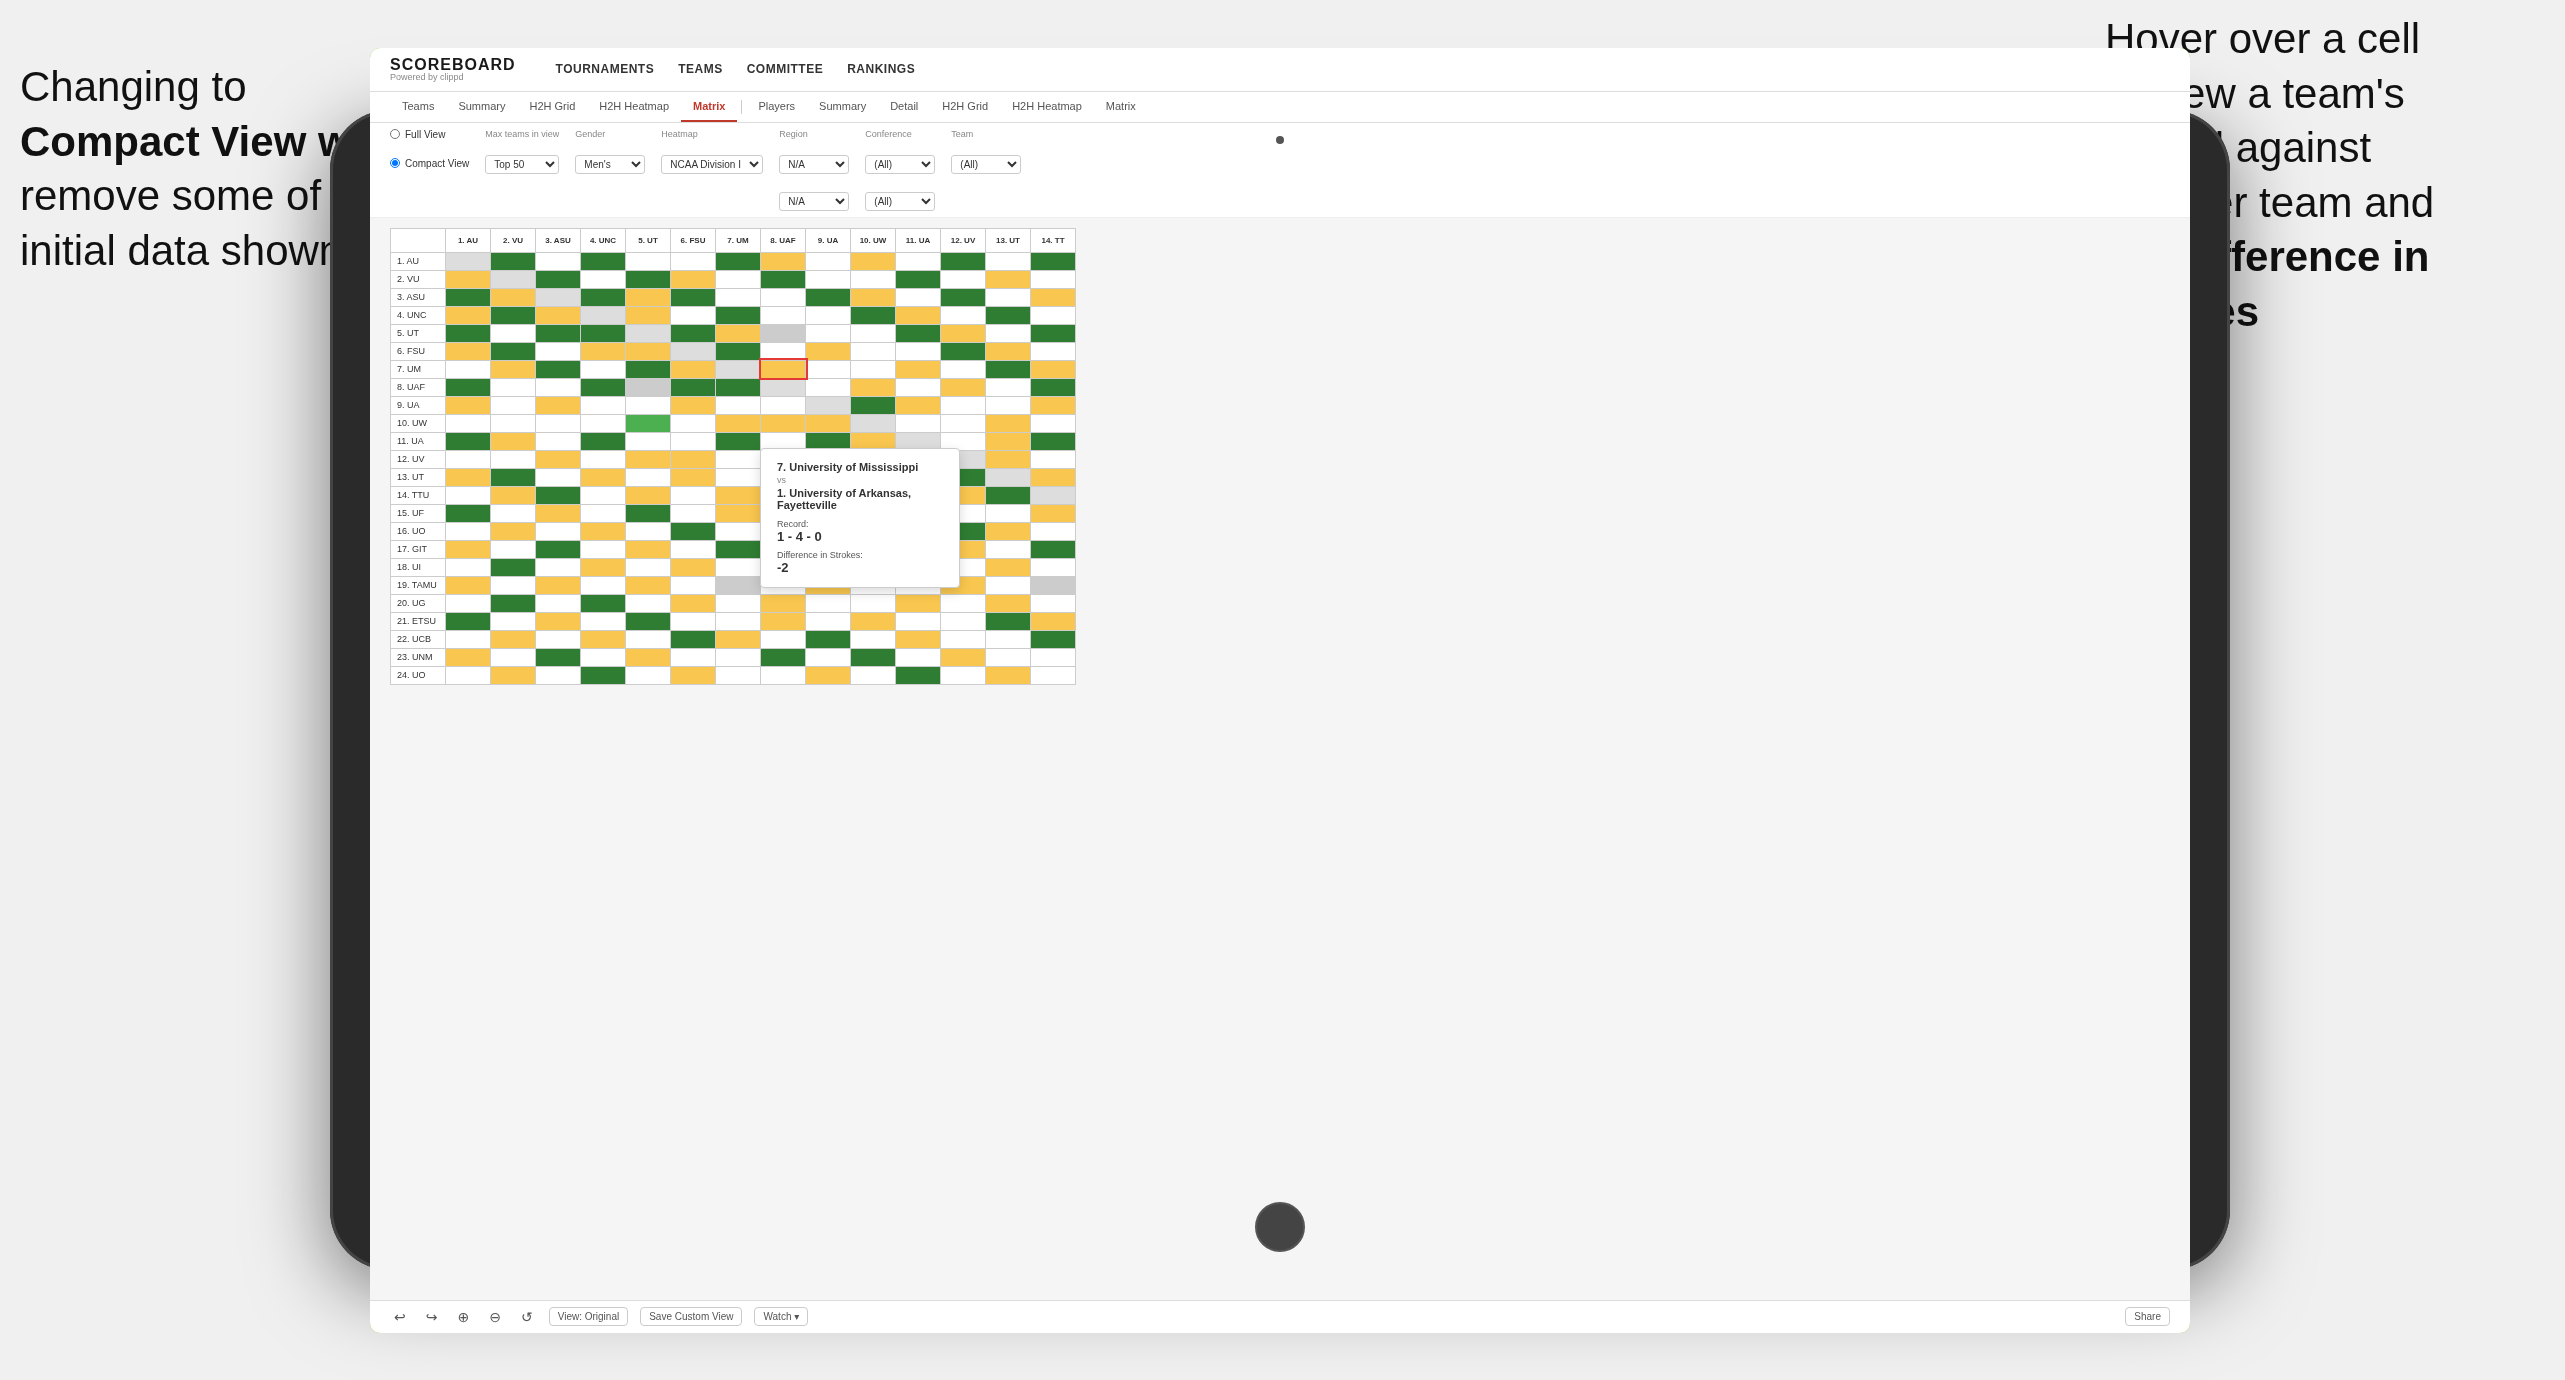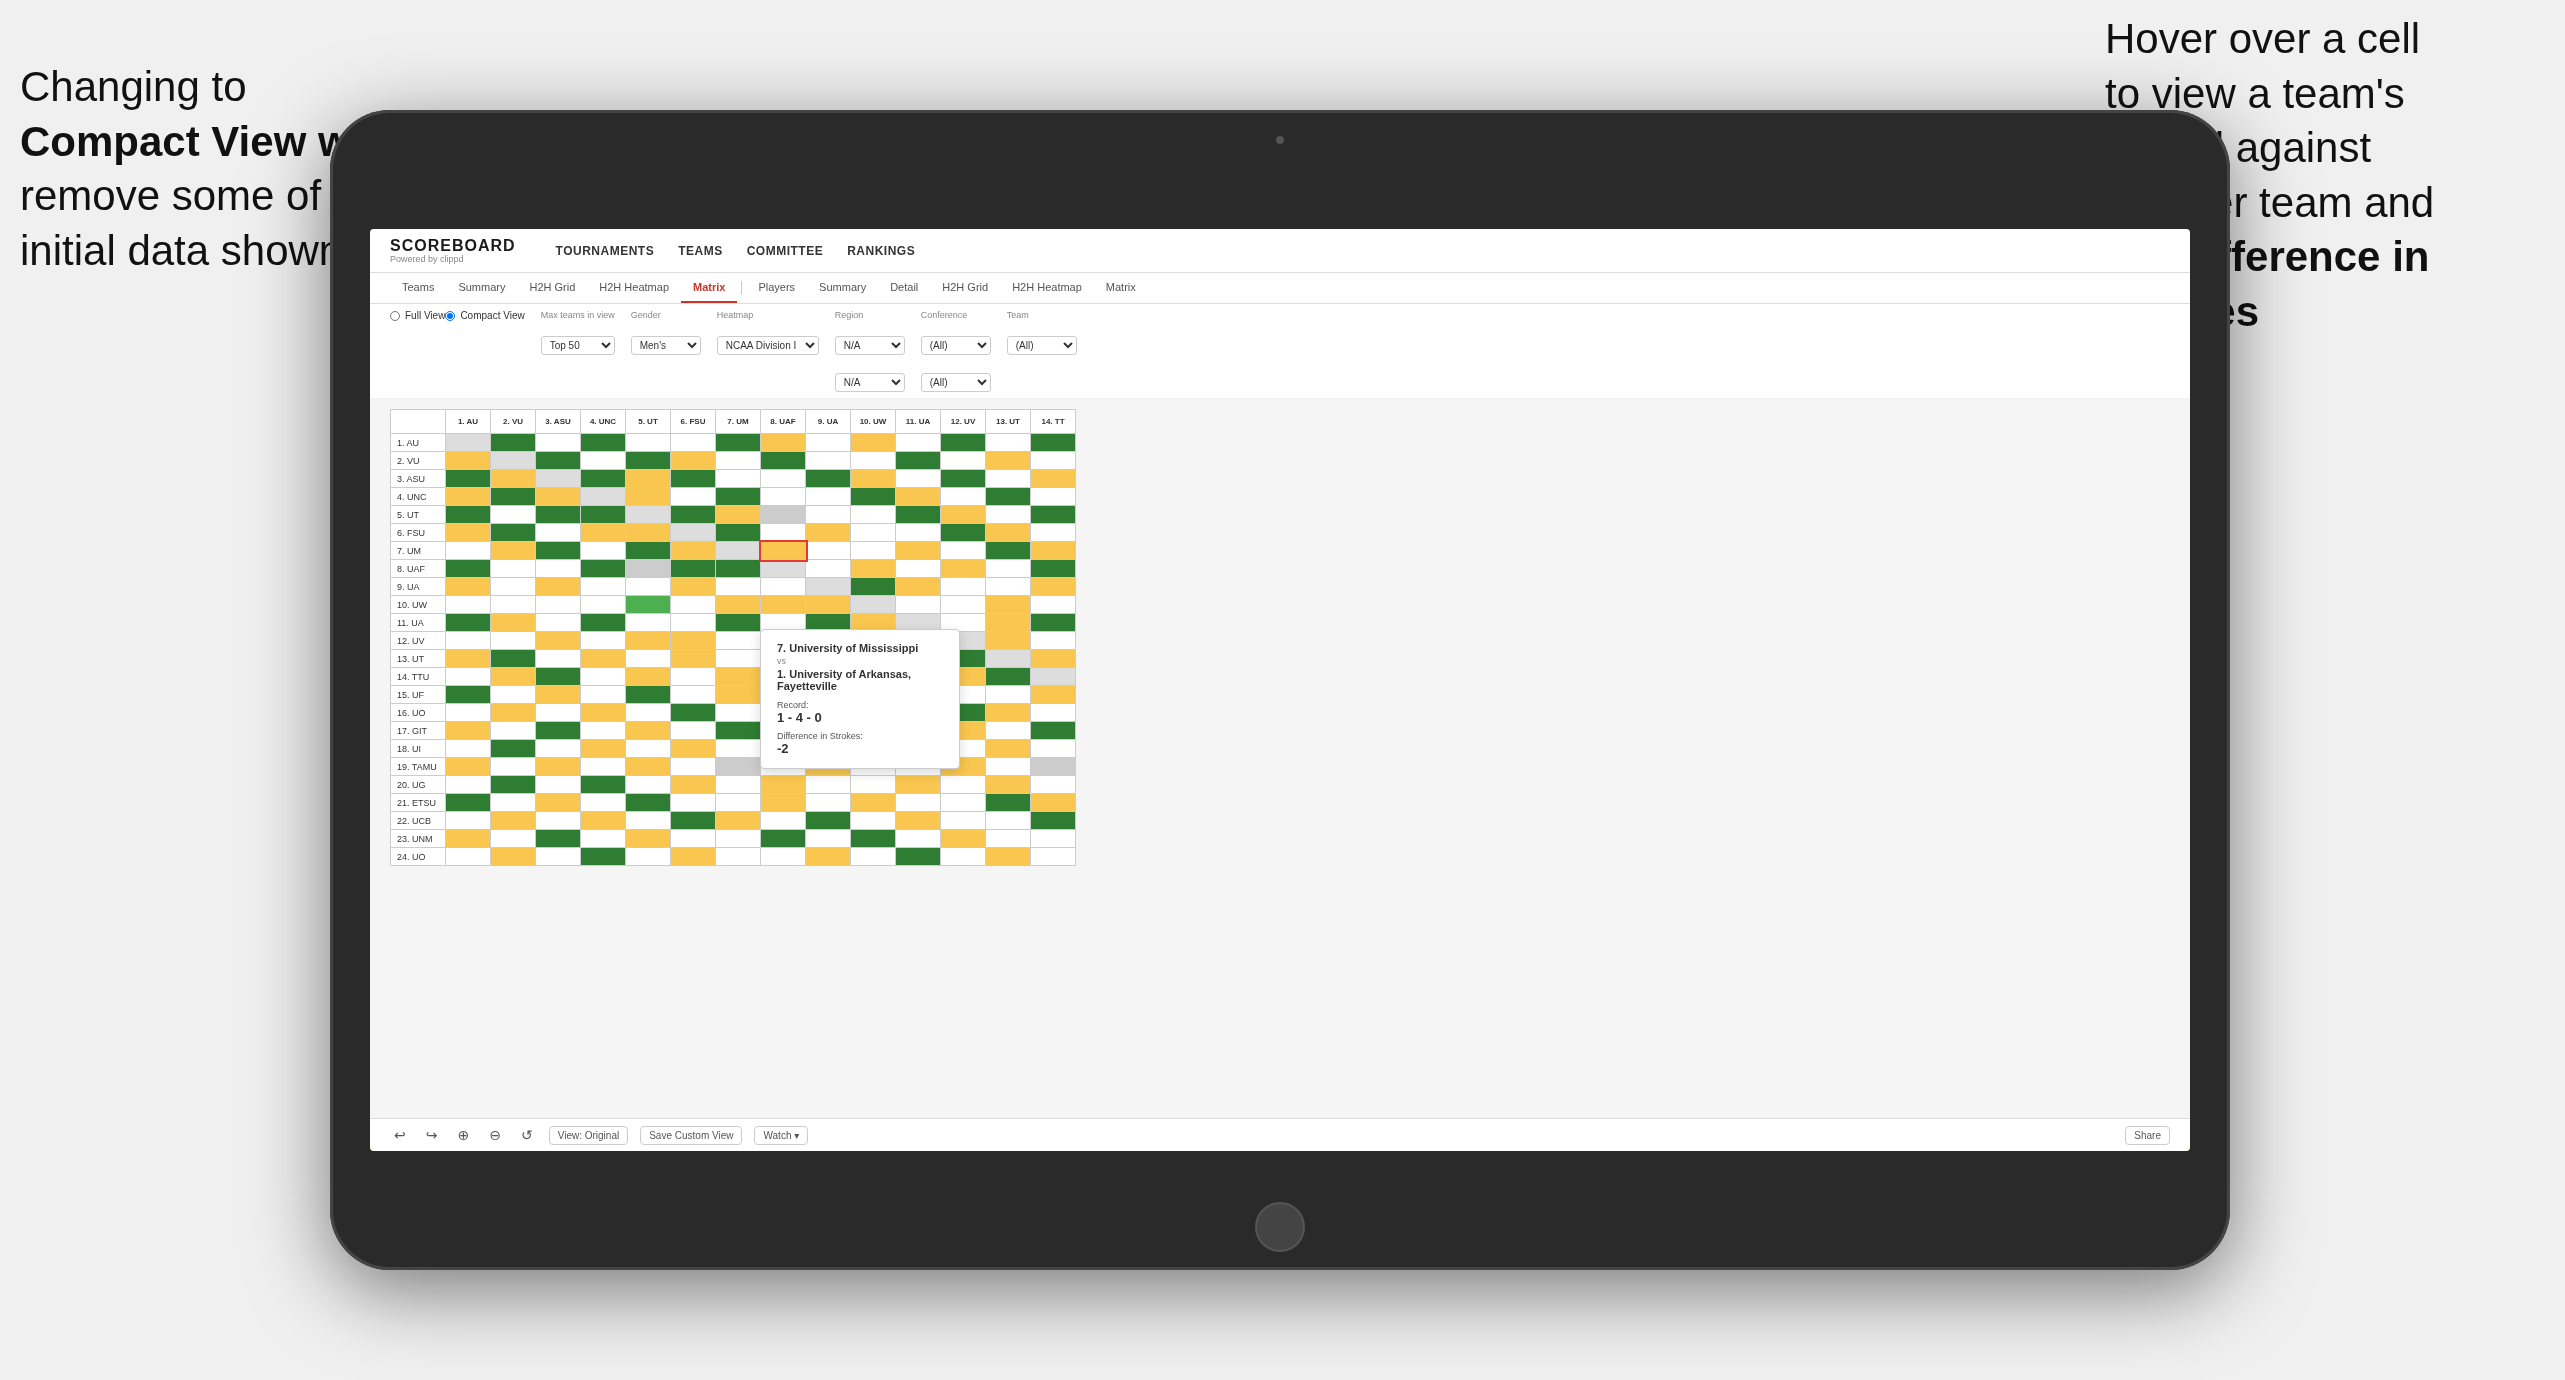--- a/index.html
+++ b/index.html
@@ -59,23 +59,23 @@
       background: #2a2a2a;
       border-radius: 60px;
       box-shadow: 0 20px 80px rgba(0,0,0,0.5), inset 0 0 0 3px #444;
       display: flex;
       align-items: center;
       justify-content: center;
     }
 
     .tablet-screen {
       width: 1820px;
-      height: 922px;
+      height: 1285px;
       background: #84cc16;
-      border-radius: 4px;
+      border-radius: 10px;
       overflow: hidden;
       display: flex;
       flex-direction: column;
     }
 
     
     .scoreboard-header {
       background: #fff;
       border-bottom: 1px solid #ddd;
       display: flex;
@@ -157,22 +157,22 @@
       display: flex;
       align-items: flex-start;
       gap: 16px;
       flex-shrink: 0;
       border-bottom: 1px solid #eee;
       flex-wrap: wrap;
     }
 
     .view-options {
       display: flex;
-      flex-direction: row;
-      gap: 0;
+      flex-direction: column;
+      gap: 18px;
     }
 
     .radio-option {
       display: flex;
       align-items: center;
       gap: 5px;
       font-size: 10px;
       color: #333;
     }
 

